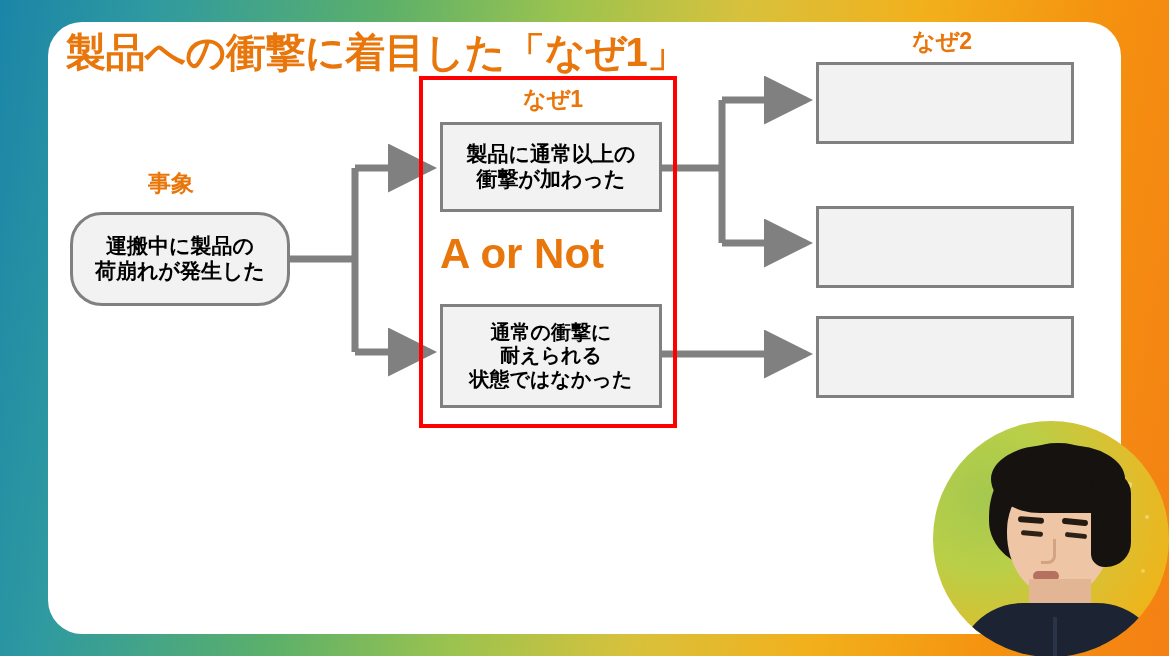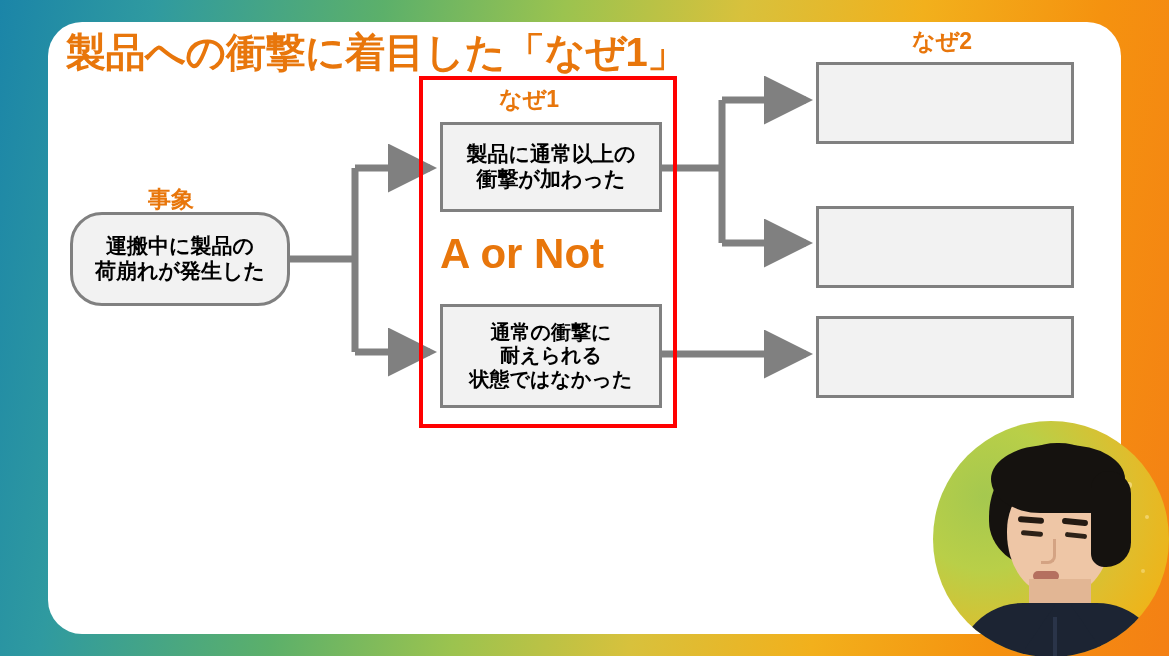--- a/index.html
+++ b/index.html
@@ -50,22 +50,22 @@
 
   
   .caption {
     position: absolute;
     font-size: 23px;
     font-weight: 700;
     color: #E8760B;
     white-space: nowrap;
     text-align: center;
   }
-  .cap-jisho  { left: 136px; top: 184px; width: 70px; }
-  .cap-naze1  { left: 446px; top: 84px;  width: 166px; }
+  .cap-jisho  { left: 136px; top: 168px; width: 70px; }
+  .cap-naze1  { left: 470px; top: 84px;  width: 166px; }
   .cap-naze2  { left: 862px; top: 26px;  width: 160px; }
 
   
   .node {
     position: absolute;
     background: #F2F2F2;
     border: 3px solid #808080;
     box-sizing: border-box;
     display: flex;
     align-items: center;

